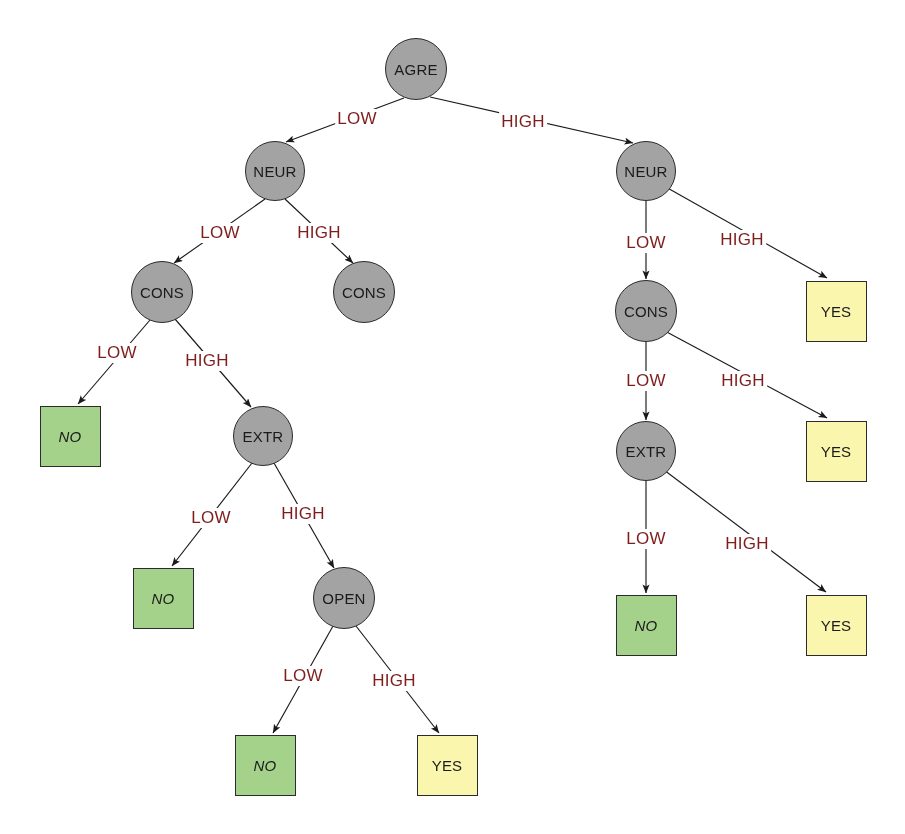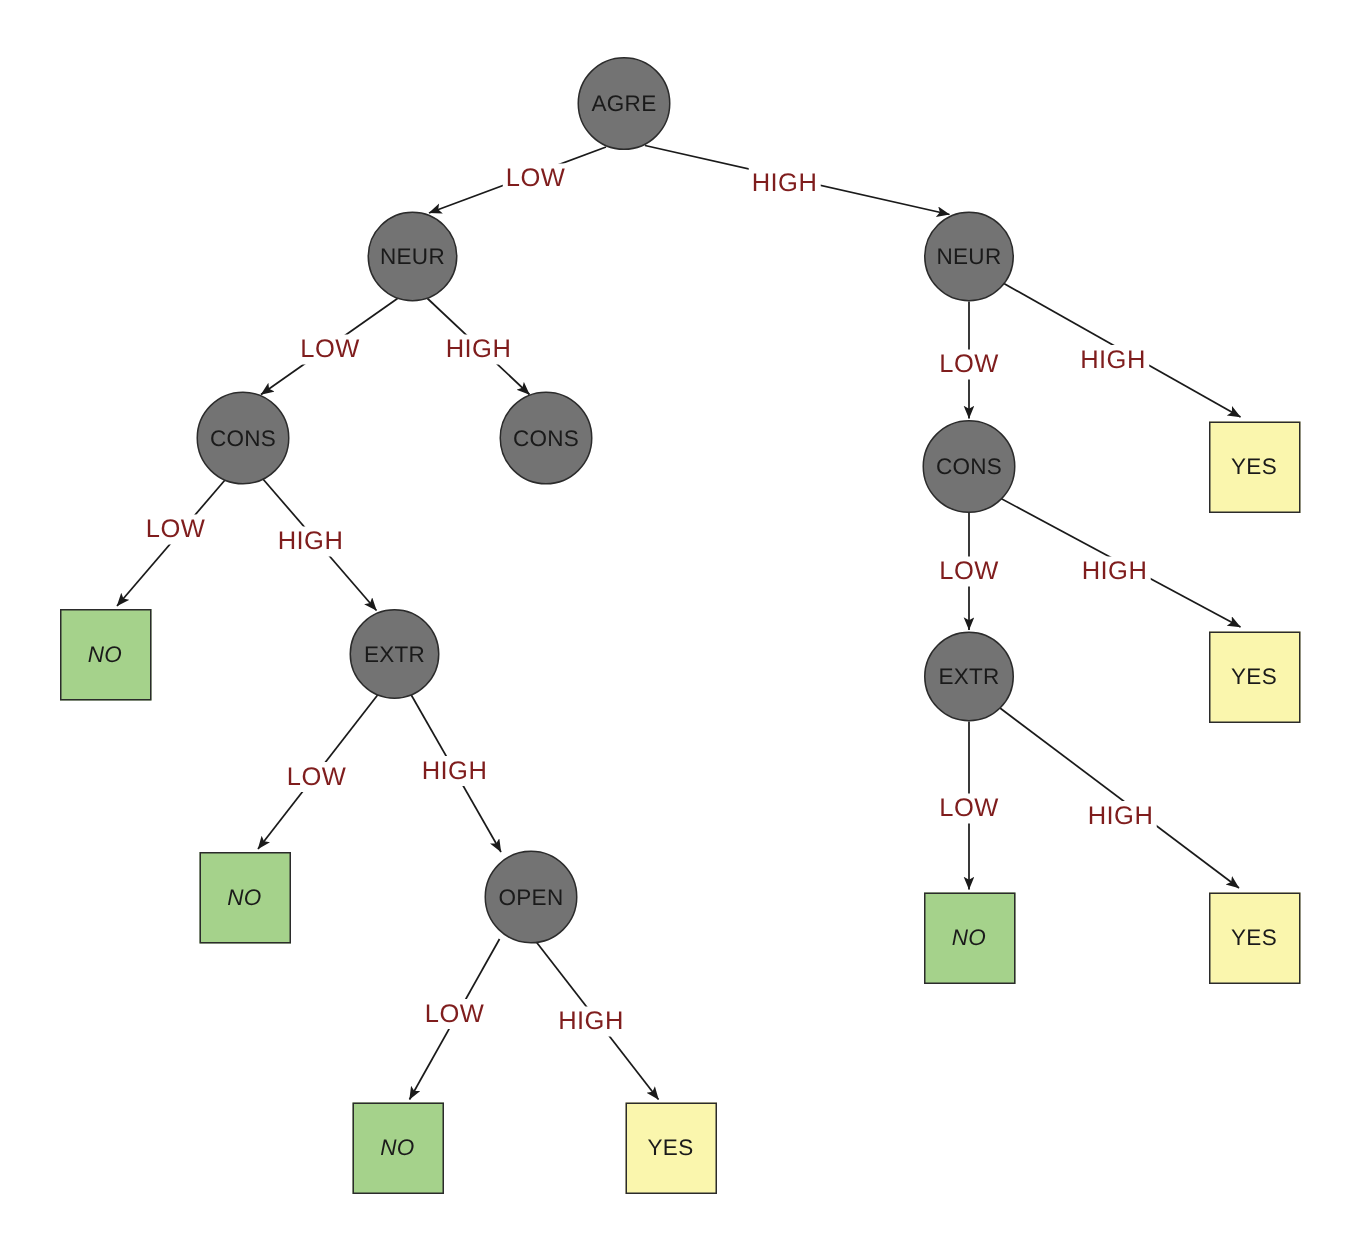--- a/index.html
+++ b/index.html
@@ -29,21 +29,21 @@
     box-sizing: border-box;
     display: flex;
     align-items: center;
     justify-content: center;
     font-size: 15px;
     color: #1a1a1a;
     letter-spacing: 0.2px;
     white-space: nowrap;
   }
   .node.decision {
-    background: #737373;
+    background: #a3a3a3;
     border: 1.4px solid #2b2b2b;
     border-radius: 50%;
   }
   .node.leaf-no {
     background: #a5d28b;
     border: 1.4px solid #2b2b2b;
     font-style: italic;
   }
   .node.leaf-yes {
     background: #faf6ad;
@@ -127,21 +127,21 @@
       </div>
       <div class="node decision" style="left: 615px; top: 280px; width: 62px; height: 62px;">
         <span>CONS</span>
       </div>
       <div class="node decision" style="left: 233px; top: 406px; width: 60px; height: 60px;">
         <span>EXTR</span>
       </div>
       <div class="node decision" style="left: 616px; top: 421px; width: 60px; height: 60px;">
         <span>EXTR</span>
       </div>
-      <div class="node decision" style="left: 323px; top: 567px; width: 62px; height: 62px;">
+      <div class="node decision" style="left: 313px; top: 567px; width: 62px; height: 62px;">
         <span>OPEN</span>
       </div>
       <div class="node leaf-no" style="left: 39.5px; top: 405.5px; width: 61px; height: 61px;">
         <span>NO</span>
       </div>
       <div class="node leaf-no" style="left: 132.5px; top: 567.5px; width: 61px; height: 61px;">
         <span>NO</span>
       </div>
       <div class="node leaf-no" style="left: 234.5px; top: 734.5px; width: 61px; height: 61px;">
         <span>NO</span>

